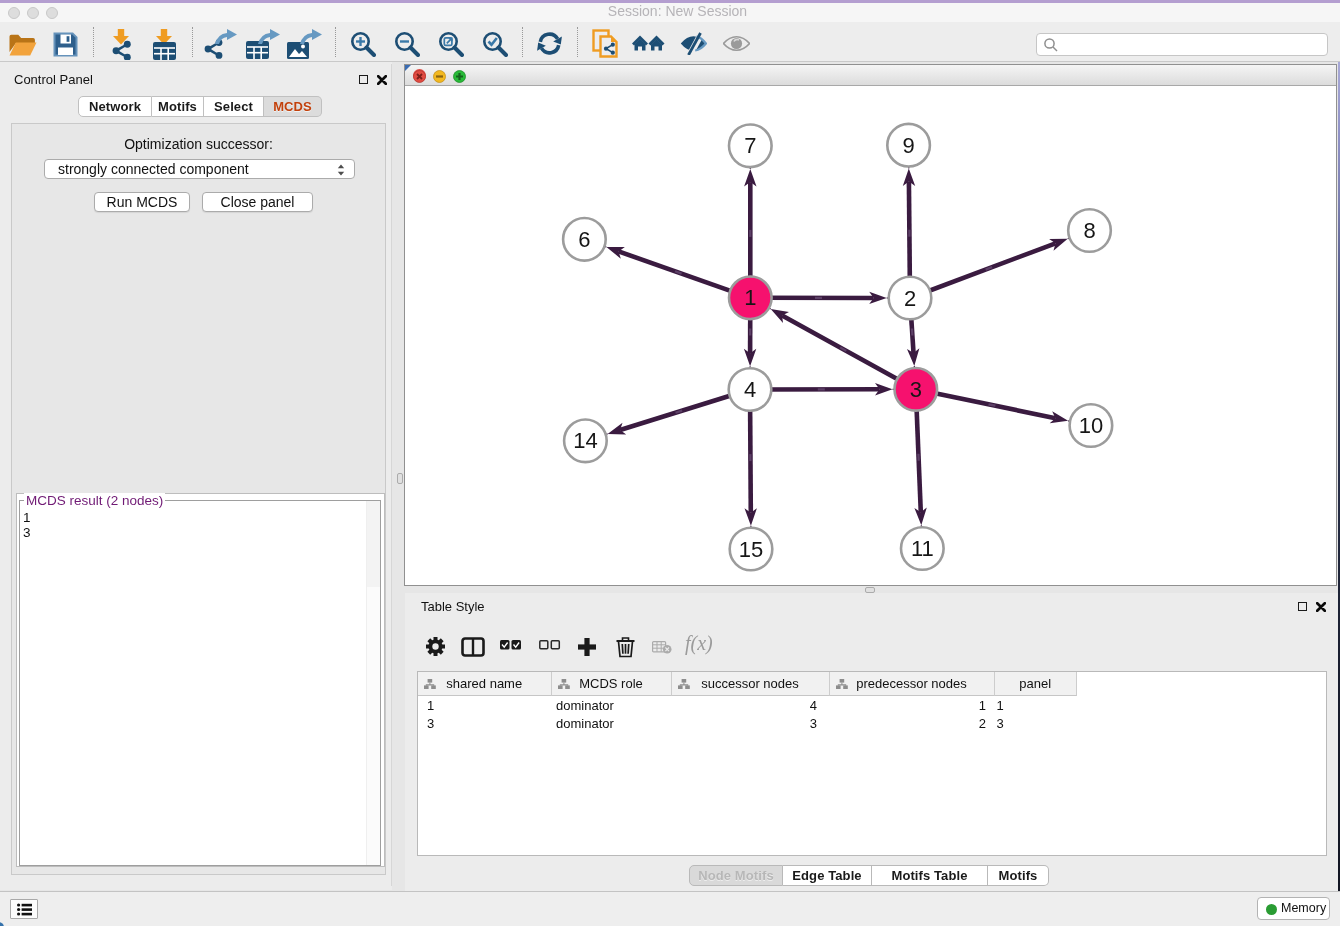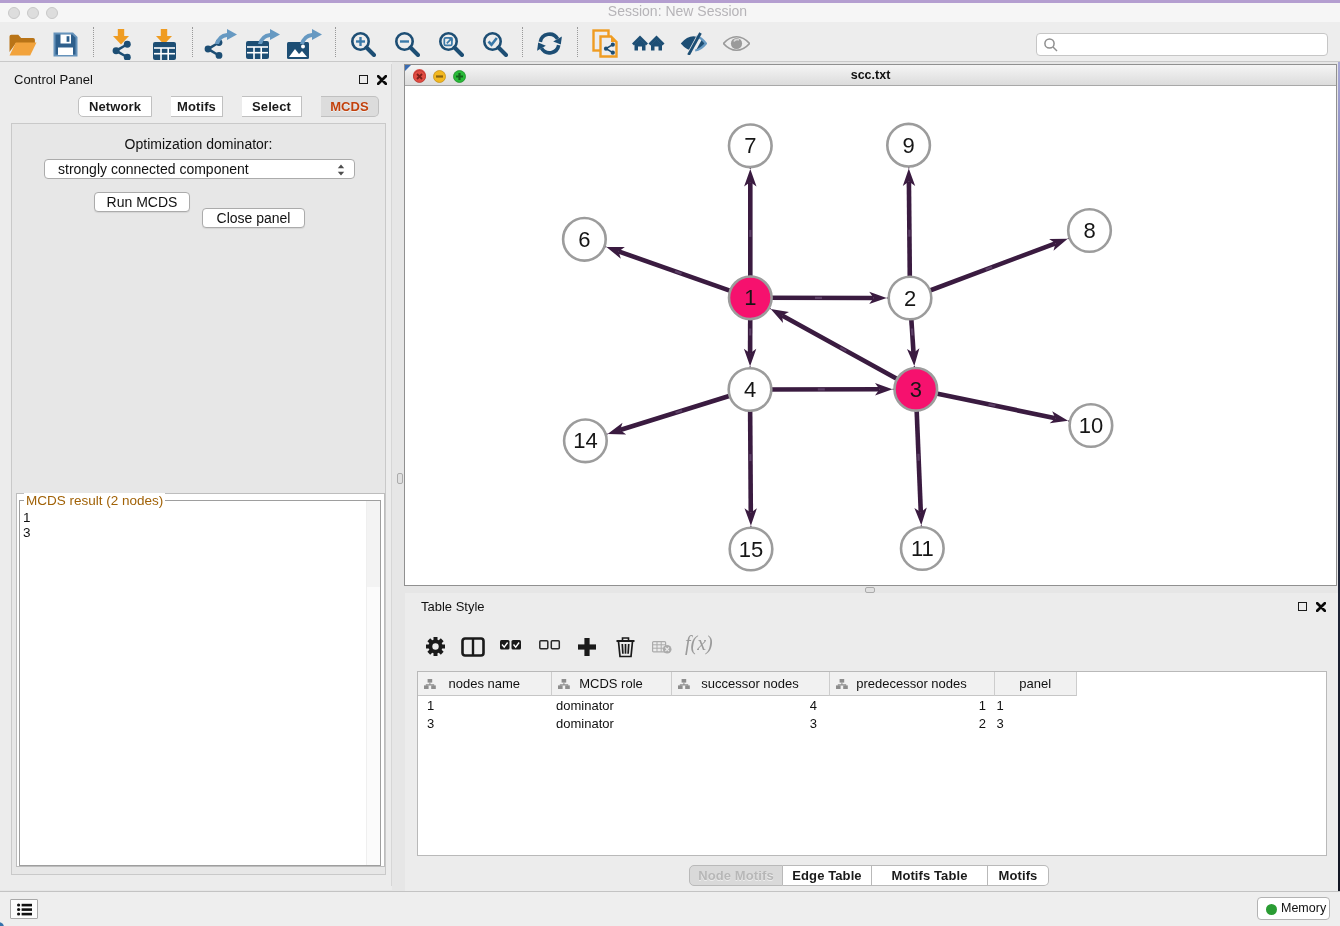--- a/index.html
+++ b/index.html
@@ -19,36 +19,36 @@
 #toolbar { left:0; top:22px; width:1340px; height:40px; background:#ededed; border-bottom:1px solid #c9c9c9; }
 .tsep { position:absolute; top:5px; height:30px; width:0; border-left:1px dotted #999; }
 .ticon { position:absolute; }
 #search { position:absolute; left:1036px; top:11px; width:292px; height:23px; background:#fff;
   border:1px solid #c6c6c6; border-radius:4px; }
 
 #cp-bg { left:0; top:62px; width:392px; height:828px; background:#ececec; }
 #tp-bg { left:405px; top:593px; width:933px; height:298px; background:#ececec; }
 #cp-title { left:14px; top:72px; font-size:13px; color:#111; }
 .winbox { width:8.5px; height:8.5px; border:1.3px solid #1a1a1a; background:transparent; }
-#cp-tabs { left:78px; top:96px; height:21px; display:flex; font-size:13px; font-weight:bold; letter-spacing:0.1px;gap:19px; }
+#cp-tabs { left:78px; top:96px; height:21px; display:flex; font-size:13px; font-weight:bold; letter-spacing:0.1px; }
 #cp-tabs .tab { background:#fff; border:1px solid #c0c0c0; border-left:none; height:21px;
   display:flex; align-items:center; justify-content:center; color:#1a1a1a; }
 #cp-tabs .tab.first { border-left:1px solid #c0c0c0; border-radius:5px 0 0 5px; }
 #cp-tabs .tab.sel { background:#dcdcdc; border-radius:0 5px 5px 0; color:#c2410c;
   text-shadow:0 1px 0 #f2f2f2; border-color:#c0c0c0; }
 #cp-pane { left:11px; top:123px; width:375px; height:752px; background:#e7e7e7; border:1px solid #c9c9c9; }
 #opt-label { left:11px; top:136px; width:375px; text-align:center; font-size:14px; color:#111; }
 #opt-select { left:44px; top:159px; width:311px; height:20px; background:#fff; border:1px solid #ababab;
   border-radius:4px; font-size:14px; color:#111; line-height:18px; padding-left:13px; }
 #opt-select .chev { position:absolute; right:8px; top:2px; }
 .btn { position:absolute; height:20px; background:#fff; border:1px solid #ababab; border-radius:4px;
   font-size:14px; color:#111; text-align:center; line-height:18px; box-shadow:0 1px 1px rgba(0,0,0,0.08); }
 #mcds-white { left:16px; top:493px; width:369px; height:374px; background:#fff; border:1px solid #bdbdbd; }
 #mcds-frame { left:19px; top:500px; width:362px; height:366px; border:1px solid #9e9e9e; }
-#mcds-legend { left:24px; top:493px; font-size:13.5px; color:#a16207; background:#fff; padding:0 2px; }
+#mcds-legend { left:24px; top:493px; font-size:13.5px; color:#701a75; background:#fff; padding:0 2px; }
 #mcds-text { left:23px; top:510px; font-size:13.5px; color:#111; line-height:15.2px; }
 #mcds-scroll { left:366px; top:501px; width:14px; height:364px; background:#fbfbfb; border-left:1px solid #efefef; }
 #mcds-thumb { left:367px; top:501px; width:13px; height:86px; background:#f3f3f3; }
 
 #cp-edge { left:391px; top:64px; width:1px; height:822px; background:#d6d6d6; }
 #vgrip { left:397px; top:473px; width:6px; height:11px; background:#e0e0e0; border:1px solid #ababab; border-radius:2px; }
 #hgrip { left:865px; top:587px; width:10px; height:6px; background:#e0e0e0; border:1px solid #ababab; border-radius:2px; }
 
 #netwin { left:404px; top:64px; width:933px; height:522px; border:1px solid #909090; background:#fff; }
 #nettitle { position:absolute; left:0; top:0; width:931px; height:21px;
@@ -276,28 +276,28 @@
 <svg class="abs" style="left:377px;top:75px" width="10" height="10" viewBox="0 0 10 10">
     <path d="M1.2,1.2 L8.8,8.8 M8.8,1.2 L1.2,8.8" stroke="#0a0a0a" stroke-width="2.7" stroke-linecap="round"></path>
   </svg>
 <div class="abs" id="cp-tabs">
   <div class="tab first" style="width:74px">Network</div>
   <div class="tab" style="width:52px">Motifs</div>
   <div class="tab" style="width:60px">Select</div>
   <div class="tab sel" style="width:58px">MCDS</div>
 </div>
 <div class="abs" id="cp-pane"></div>
-<div class="abs" id="opt-label">Optimization dominator:</div>
+<div class="abs" id="opt-label">Optimization successor:</div>
 <div class="abs" id="opt-select">strongly connected component
   <span class="chev"><svg width="10" height="16" viewBox="0 0 10 16">
         <path d="M1.8,6.2 L5,2.6 L8.2,6.2 z M1.8,9.8 L5,13.4 L8.2,9.8 z" fill="#4d4d4d"></path>
       </svg></span>
 </div>
 <div class="btn" style="left:94px;top:192px;width:96px">Run MCDS</div>
-<div class="btn" style="left:202px;top:208px;width:103px">Close panel</div>
+<div class="btn" style="left:202px;top:192px;width:111px">Close panel</div>
 <div class="abs" id="mcds-white"></div>
 <div class="abs" id="mcds-scroll"></div>
 <div class="abs" id="mcds-thumb"></div>
 <div class="abs" id="mcds-frame"></div>
 <div class="abs" id="mcds-legend">MCDS result (2 nodes)</div>
 <div class="abs" id="mcds-text">1<br>3</div>
 <div class="abs" id="vgrip"></div>
 <div class="abs" id="hgrip"></div>
 
 <div class="abs" id="netwin">
@@ -307,21 +307,20 @@
           <path d="M4,4 L9,9 M9,4 L4,9" stroke="#7c1f1a" stroke-width="1.8"></path>
         </svg></div>
     <div class="tl" style="left:28px"><svg width="13" height="13" viewBox="0 0 13 13">
           <circle cx="6.5" cy="6.5" r="6" fill="#f3b81f" stroke="#c4921a" stroke-width="0.8"></circle>
           <rect x="3" y="5.4" width="7" height="2.2" fill="#8a6410"></rect>
         </svg></div>
     <div class="tl" style="left:48px"><svg width="13" height="13" viewBox="0 0 13 13">
           <circle cx="6.5" cy="6.5" r="6" fill="#28ba38" stroke="#1f8f2c" stroke-width="0.8"></circle>
           <path d="M5.4,3 h2.2 v2.4 H10 v2.2 H7.6 V10 H5.4 V7.6 H3 V5.4 h2.4 z" fill="#14631d"></path>
         </svg></div>
-    <div class="t">scc.txt</div>
   </div>
   <div id="netcorner"></div>
   <svg width="931" height="499" viewBox="0 0 931 499" style="position:absolute;left:0;top:21px">
 <line x1="345.3" y1="211.8" x2="345.3" y2="96.1" stroke="#3a1b40" stroke-width="4.6"></line>
 <polygon points="345.3,83.1 351.5,100.6 345.3,96.1 339.1,100.6" fill="#3a1b40"></polygon>
 <line x1="345.3" y1="83.1" x2="345.3" y2="80.1" stroke="#3a1b40" stroke-width="1.2"></line>
 <line x1="345.3" y1="150.9" x2="345.3" y2="143.9" stroke="#5d4067" stroke-width="2.2"></line>
 <line x1="345.3" y1="211.8" x2="213.6" y2="165.4" stroke="#3a1b40" stroke-width="4.6"></line>
 <polygon points="201.4,161.0 219.9,161.0 213.6,165.4 215.8,172.7" fill="#3a1b40"></polygon>
 <line x1="201.4" y1="161.0" x2="198.5" y2="160.1" stroke="#3a1b40" stroke-width="1.2"></line>
@@ -460,21 +459,21 @@
           <line x1="5" y1="1" x2="5" y2="10.7"></line>
           <line x1="9.2" y1="1" x2="9.2" y2="10.7"></line>
         </g>
 <circle cx="15.2" cy="8.3" r="4.3" fill="#ababab"></circle>
         <path d="M13.4,6.5 l3.6,3.6 M17,6.5 l-3.6,3.6" stroke="#ececec" stroke-width="1.1"></path>
       </g>
     </svg>
     <div style="position:absolute;left:280px;top:12px;font-family:'Liberation Serif',serif;font-style:italic;font-size:20px;color:#9b9b9b">f(x)</div>
   </div>
 <div class="abs" id="tbl">
-    <div class="th" style="left:0px;width:133.5px">nodes name</div>
+    <div class="th" style="left:0px;width:133.5px">shared name</div>
     <svg class="treeicon" style="left:6px" width="12" height="10" viewBox="0 0 12 10">
       <g fill="#8d8d8d">
         <rect x="3.6" y="0" width="4.6" height="3.6"></rect>
         <rect x="0" y="6.4" width="4.6" height="3.6"></rect>
         <rect x="7.2" y="6.4" width="4.6" height="3.6"></rect>
         <path d="M5.4,3.6 h1 v1.6 h-1 z M2,5.2 h8 v1.2 H2 z M1.8,5.2 h1 v1.6 h-1 z M9.2,5.2 h1 v1.6 h-1 z"></path>
       </g>
     </svg>
     <div class="th" style="left:133.5px;width:120.0px">MCDS role</div>
     <svg class="treeicon" style="left:139.5px" width="12" height="10" viewBox="0 0 12 10">

